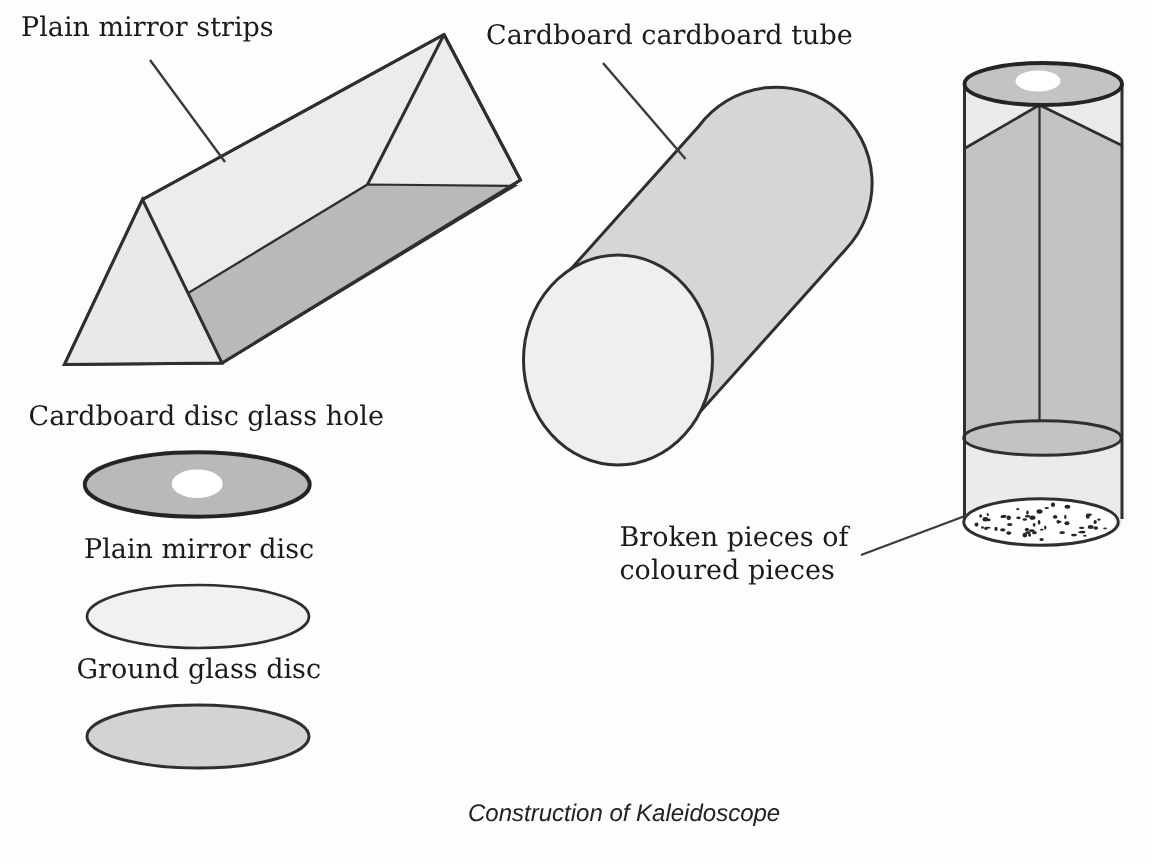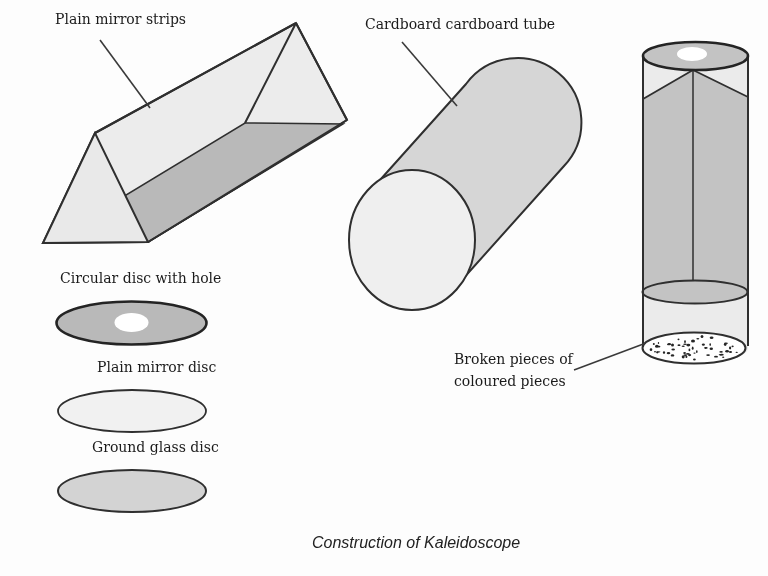--- a/index.html
+++ b/index.html
@@ -7,25 +7,24 @@
     position:relative;
     width:768px; height:576px;
     background:#fdfdfd;
     overflow:hidden;
     font-family:"DejaVu Serif", serif;
   }
   .stage svg { position:absolute; left:0; top:0; }
   .lbl {
     position:absolute;
     font-family:"DejaVu Serif", serif;
-    font-size:14px;
+    font-size:18px;
     color:#1b1b1b;
     white-space:nowrap;
     line-height:22px;
-    margin-left:41px;
   }
   .caption {
     position:absolute;
     font-family:"Liberation Sans", sans-serif;
     font-style:italic;
     font-size:16px;
     color:#222222;
     white-space:nowrap;
   }
   .stroke2  { stroke:#2f2f2f; stroke-width:2;   }
@@ -132,21 +131,21 @@
       <ellipse cx="131.5" cy="322.5" rx="17" ry="9.5" stroke="none" fill="#ffffff"></ellipse>
     </g>
     <ellipse cx="132" cy="411" rx="74" ry="21" class="stroke18" fill="#f1f1f1"></ellipse>
     <ellipse cx="132" cy="491" rx="74" ry="21" class="stroke2" fill="#d3d3d3"></ellipse>
   </svg>
 
   <div class="lbl" style="left:14px; top:8px;">Plain mirror strips</div>
 
   <div class="lbl" style="left:324px; top:13px;">Cardboard cardboard tube</div>
 
-  <div class="lbl" style="left:19px; top:267px;">Circular disc with hole</div>
+  <div class="lbl" style="left:19px; top:267px;">Cardboard disc glass hole</div>
 
   <div class="lbl" style="left:51px; top:436px;">Ground glass disc</div>
 
   <div class="lbl" style="left:56px; top:356px;">Plain mirror disc</div>
 
   <div class="lbl" style="left:413px; top:348px;">
     <div>Broken pieces of</div>
     <div>coloured pieces</div>
   </div>
 

